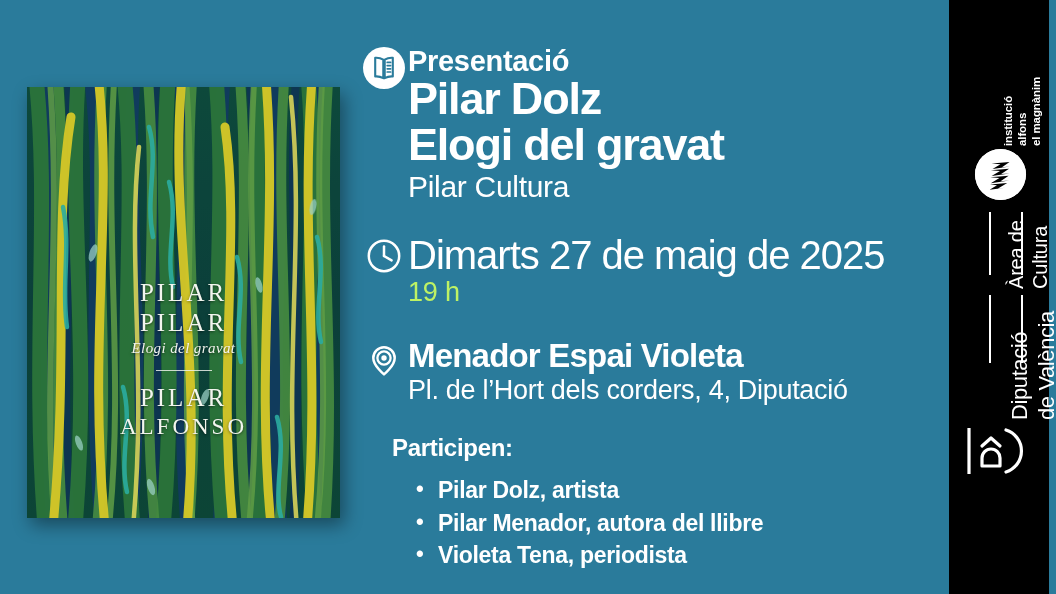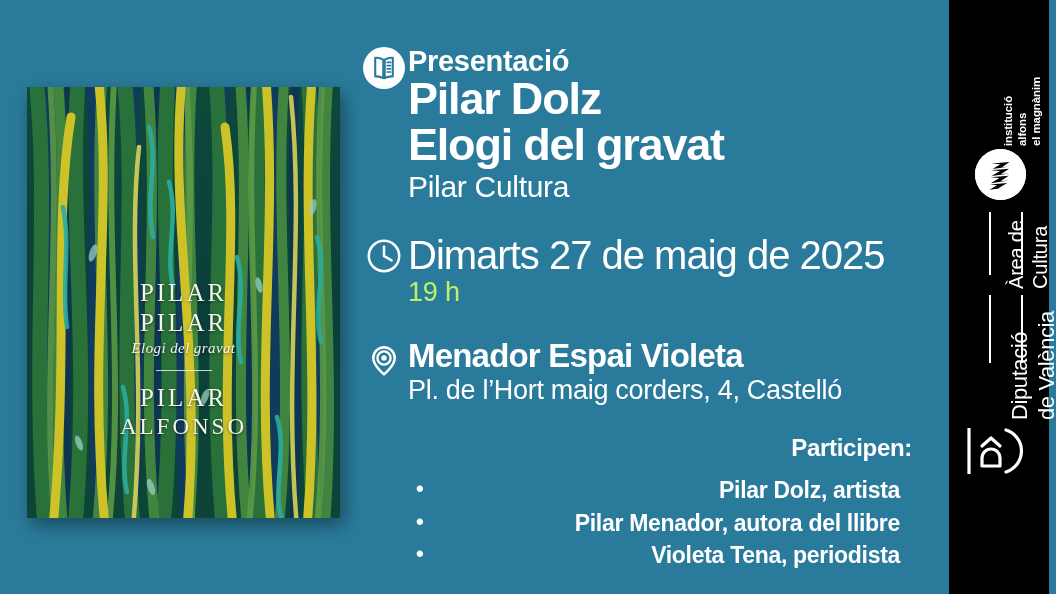--- a/index.html
+++ b/index.html
@@ -85,21 +85,21 @@
   .venue-addr {
     color:#ffffff; font-size:27px; font-weight:normal;
     letter-spacing:-0.3px; line-height:1.25;
   }
 
   #row-pres { margin-bottom:4px; }
   #row-date { margin-top:28px; }
   #row-place{ margin-top:29px; }
 
   
-  #participants { position:absolute; left:392px; top:434px; width:520px;text-align:right; }
+  #participants { position:absolute; left:392px; top:434px; width:520px; }
   #part-head {
     color:#ffffff; font-size:24px; font-weight:bold;
     letter-spacing:-0.3px; margin-bottom:5px;
   }
   #part-list { list-style:none; margin:12px; padding:0; }
   #part-list li {
     color:#ffffff; font-size:23px; font-weight:bold;
     letter-spacing:-0.3px; line-height:1.42;
     padding-left:34px; position:relative;
   }
@@ -308,21 +308,21 @@
     <div class="row" id="row-place">
       <span class="ico">
         <svg viewBox="0 0 44 44" width="44" height="44">
           <path d="M22 9.2 C16.1 9.2 11.3 14.0 11.3 19.9 C11.3 27.6 22 36.4 22 36.4 C22 36.4 32.7 27.6 32.7 19.9 C32.7 14.0 27.9 9.2 22 9.2 Z" fill="none" stroke="#ffffff" stroke-width="2.5" stroke-linejoin="round"></path>
           <circle cx="22" cy="20.0" r="6.6" fill="none" stroke="#ffffff" stroke-width="2.3"></circle>
           <circle cx="22" cy="20.0" r="2.7" fill="#ffffff"></circle>
         </svg>
       </span>
       <div class="row-body">
         <div class="venue-big">Menador Espai Violeta</div>
-        <div class="venue-addr">Pl. de l’Hort maig corders, 4, Castelló</div>
+        <div class="venue-addr">Pl. de l’Hort dels corders, 4, Diputació</div>
       </div>
     </div>
   </div>
 
   <div id="participants">
     <div id="part-head">Participen:</div>
     <ul id="part-list">
       <li>Pilar Dolz, artista</li>
       <li>Pilar Menador, autora del llibre</li>
       <li>Violeta Tena, periodista</li>

